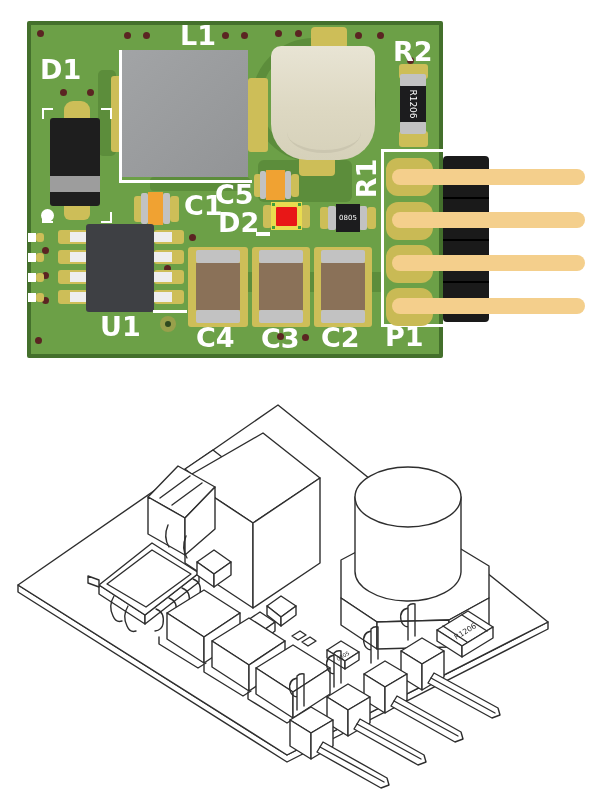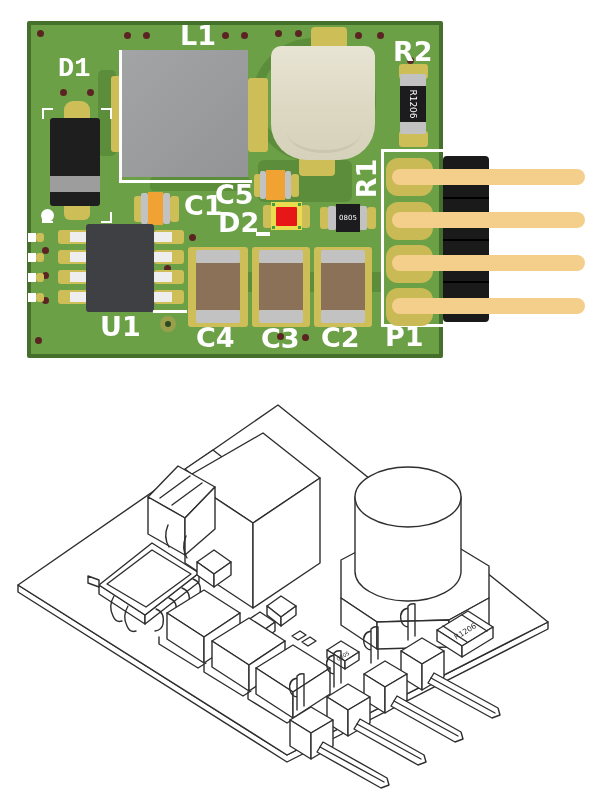--- a/index.html
+++ b/index.html
@@ -164,21 +164,21 @@
     <div class="abs" style="left:443px;top:156px;width:46px;height:166px;background:#1A1A1A;border-radius:4px;"></div>
     <div class="abs" style="left:443px;top:197px;width:46px;height:2px;background:#000;"></div>
     <div class="abs" style="left:443px;top:239px;width:46px;height:2px;background:#000;"></div>
     <div class="abs" style="left:443px;top:281px;width:46px;height:2px;background:#000;"></div>
     <div class="pin" style="left:392px;top:169px;width:193px;height:16px;"></div>
     <div class="pin" style="left:392px;top:212px;width:193px;height:16px;"></div>
     <div class="pin" style="left:392px;top:255px;width:193px;height:16px;"></div>
     <div class="pin" style="left:392px;top:298px;width:193px;height:16px;"></div>
 
     <div class="silk" style="left:180px;top:22px;">L1</div>
-    <div class="silk" style="left:58px;top:56px;font-family:Liberation Mono, monospace;">D1</div>
+    <div class="silk" style="left:40px;top:56px;">D1</div>
     <div class="silk" style="left:393px;top:38px;">R2</div>
     <div class="silk" style="left:184px;top:192px;">C1</div>
     <div class="silk" style="left:215px;top:181px;">C5</div>
     <div class="silk" style="left:218px;top:209px;">D2</div>
     <div class="abs" style="left:256px;top:232px;width:14px;height:4px;background:#fff;"></div>
     <div class="silk" style="left:347px;top:165px;transform:rotate(-90deg);transform-origin:center;">R1</div>
     <div class="silk" style="left:100px;top:313px;">U1</div>
     <div class="silk" style="left:196px;top:324px;">C4</div>
     <div class="silk" style="left:261px;top:325px;">C3</div>
     <div class="silk" style="left:321px;top:324px;">C2</div>

